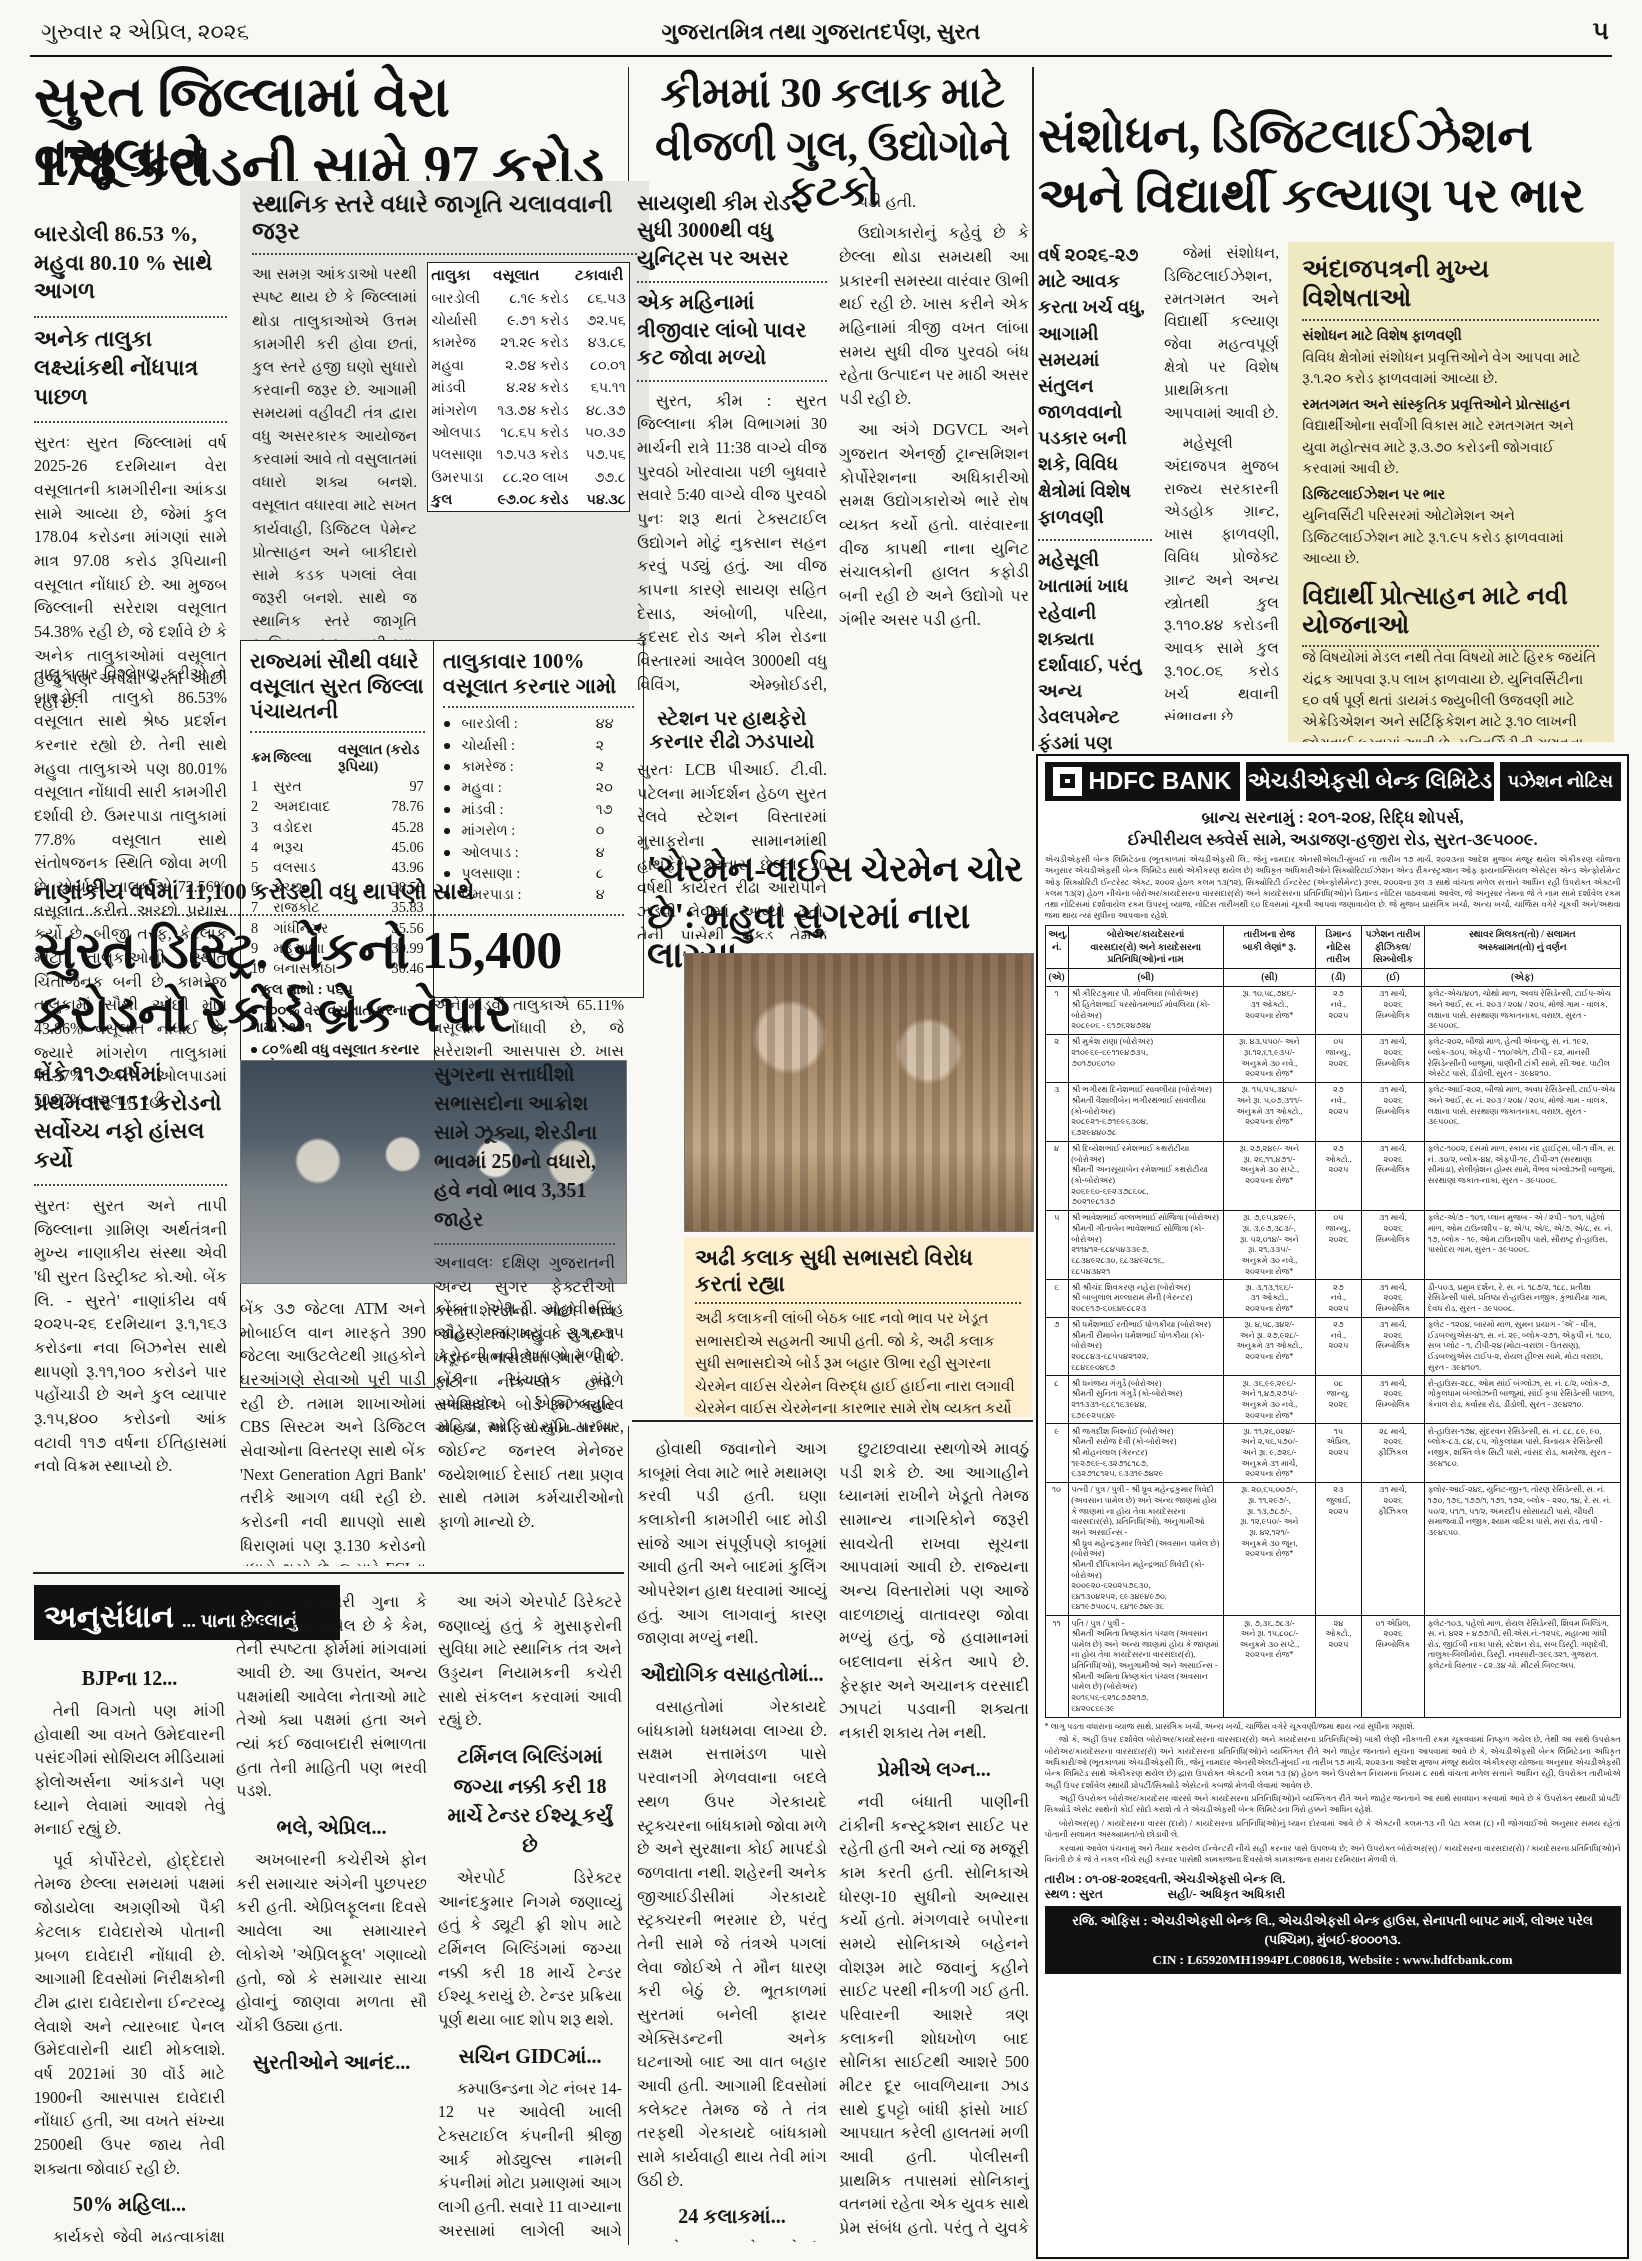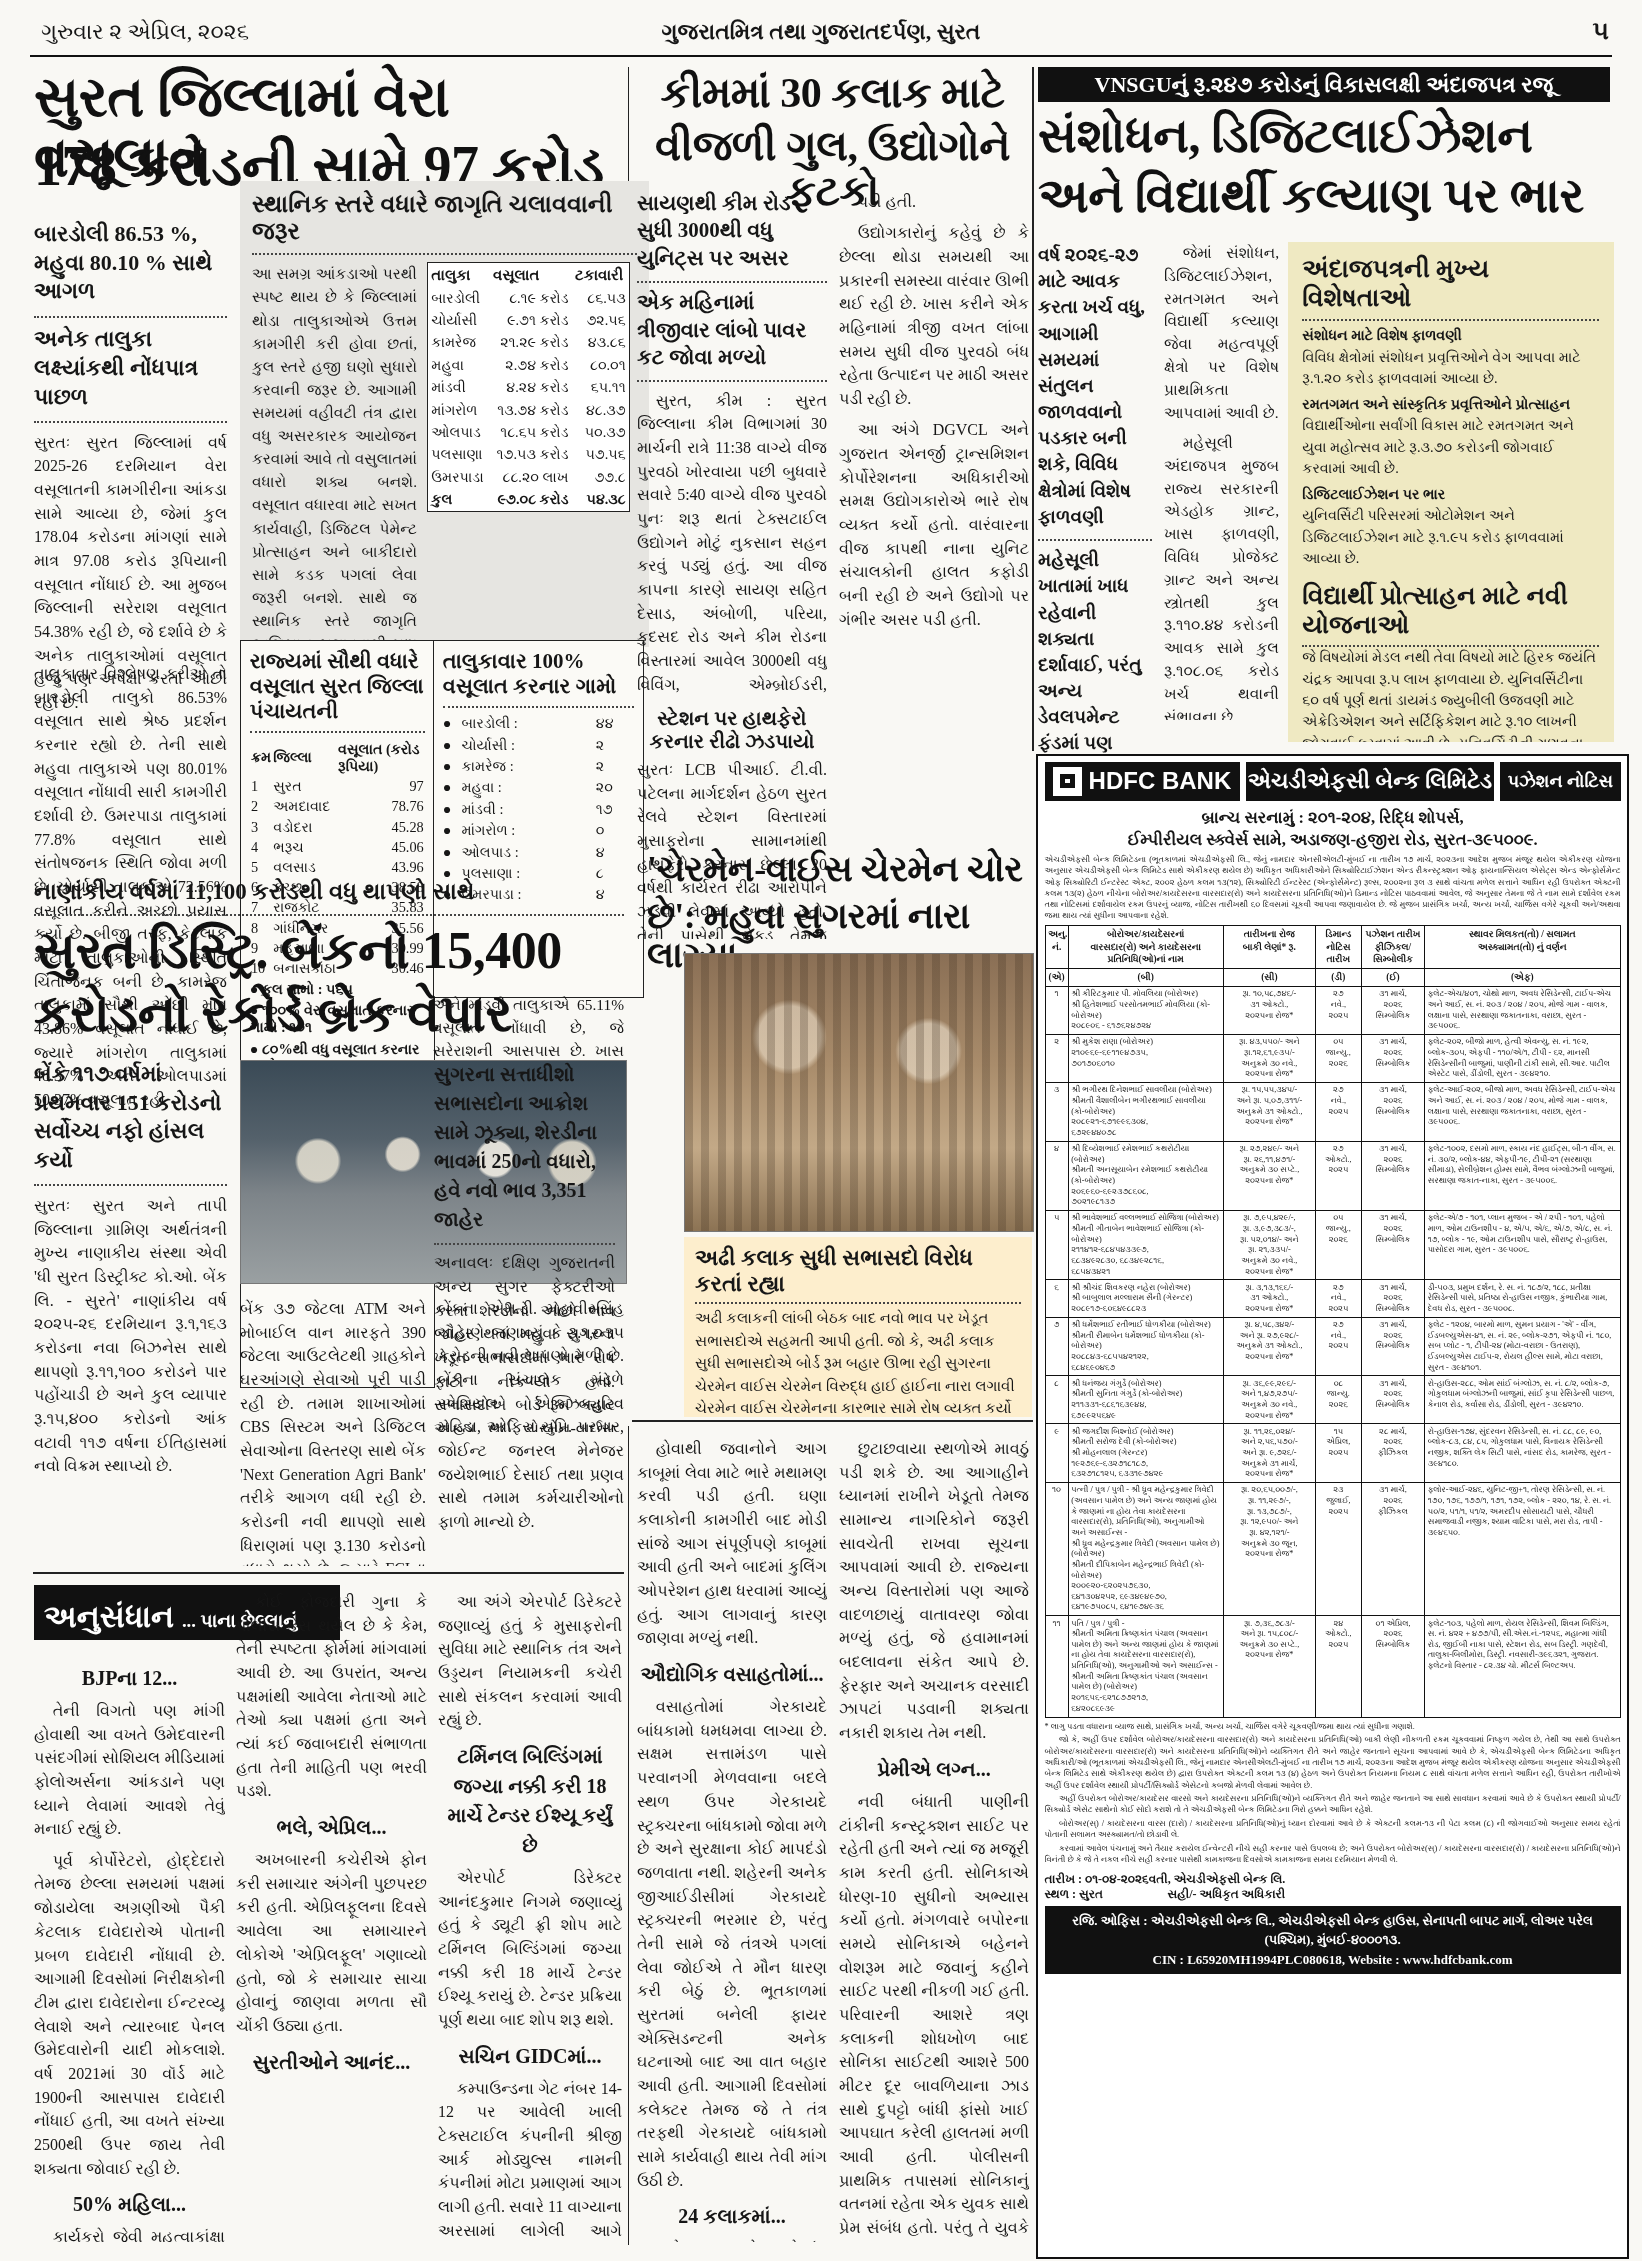--- a/index.html
+++ b/index.html
@@ -318,21 +318,20 @@
       </div>
     <div class="cont-head">સ્ટેશન પર હાથફેરો કરનાર રીઢો ઝડપાયો</div>
     <div class="body-col just" style="height:181px;">સુરતઃ LCB પીઆઈ. ટી.વી. પટેલના માર્ગદર્શન હેઠળ સુરત રેલવે સ્ટેશન વિસ્તારમાં મુસાફરોના સામાનમાંથી હાથફેરો કરનાર છેલ્લા 20 વર્ષથી કાર્યરત રીઢા આરોપીને ઝડપી લેવામાં આવ્યો હતો. તેની પાસેથી રોકડ તેમજ મોબાઈલ મળી આવ્યા હતા.</div>
   </div>
   <div class="abs body-col just" style="left:839px;top:190px;width:190px;height:648px;">
       <p class="cont-p">પડી હતી.</p>
       <p class="cont-p">ઉદ્યોગકારોનું કહેવું છે કે છેલ્લા થોડા સમયથી આ પ્રકારની સમસ્યા વારંવાર ઊભી થઈ રહી છે. ખાસ કરીને એક મહિનામાં ત્રીજી વખત લાંબા સમય સુધી વીજ પુરવઠો બંધ રહેતા ઉત્પાદન પર માઠી અસર પડી રહી છે.</p>
       <p class="cont-p">આ અંગે DGVCL અને ગુજરાત એનર્જી ટ્રાન્સમિશન કોર્પોરેશનના અધિકારીઓ સમક્ષ ઉદ્યોગકારોએ ભારે રોષ વ્યક્ત કર્યો હતો. વારંવારના વીજ કાપથી નાના યુનિટ સંચાલકોની હાલત કફોડી બની રહી છે અને ઉદ્યોગો પર ગંભીર અસર પડી હતી.</p>
     </div>
 
-  <div class="abs ctr" style="left:1038px;top:67px;width:572px;height:35px;background:#111;color:#fff;font-size:22px;font-weight:bold;line-height:35px;">VNSGUનું રૂ.૨૪૭ કરોડનું વિકાસલક્ષી અંદાજપત્ર રજૂ</div>
   <div class="abs headline" style="left:1038px;top:170px;width:572px;font-size:48px;">અને વિદ્યાર્થી કલ્યાણ પર ભાર</div>
   <div class="abs headline" style="left:1038px;top:110px;width:572px;font-size:48px;">સંશોધન, ડિજિટલાઈઝેશન</div>
 
   <div class="abs" style="left:1038px;top:242px;width:114px;">
     <div class="kicker" style="font-size:18.7px;line-height:1.4;">વર્ષ ૨૦૨૬-૨૭ માટે આવક કરતા ખર્ચ વધુ, આગામી સમયમાં સંતુલન જાળવવાનો પડકાર બની શકે, વિવિધ ક્ષેત્રોમાં વિશેષ ફાળવણી</div>
     <div class="dotrule" style="margin:6.6px 0;"></div>
     <div class="kicker" style="font-size:18.7px;line-height:1.4;">મહેસૂલી ખાતામાં ખાધ રહેવાની શક્યતા દર્શાવાઈ, પરંતુ અન્ય ડેવલપમેન્ટ ફંડમાં પણ વધારો</div>
     <div class="dotrule" style="margin:6.6px 0;"></div>
     <div class="body-col just" style="font-size:15.4px;">સુરતઃ નાણાંકીય વર્ષ ૨૦૨૬-૨૭ માટે વીર નર્મદ દક્ષિણ ગુજરાત યુનિવર્સિટીનું રૂ.૨૪૭ કરોડનું વિકાસલક્ષી અંદાજપત્ર રજૂ કરાયું હતું.</div>
   </div>

